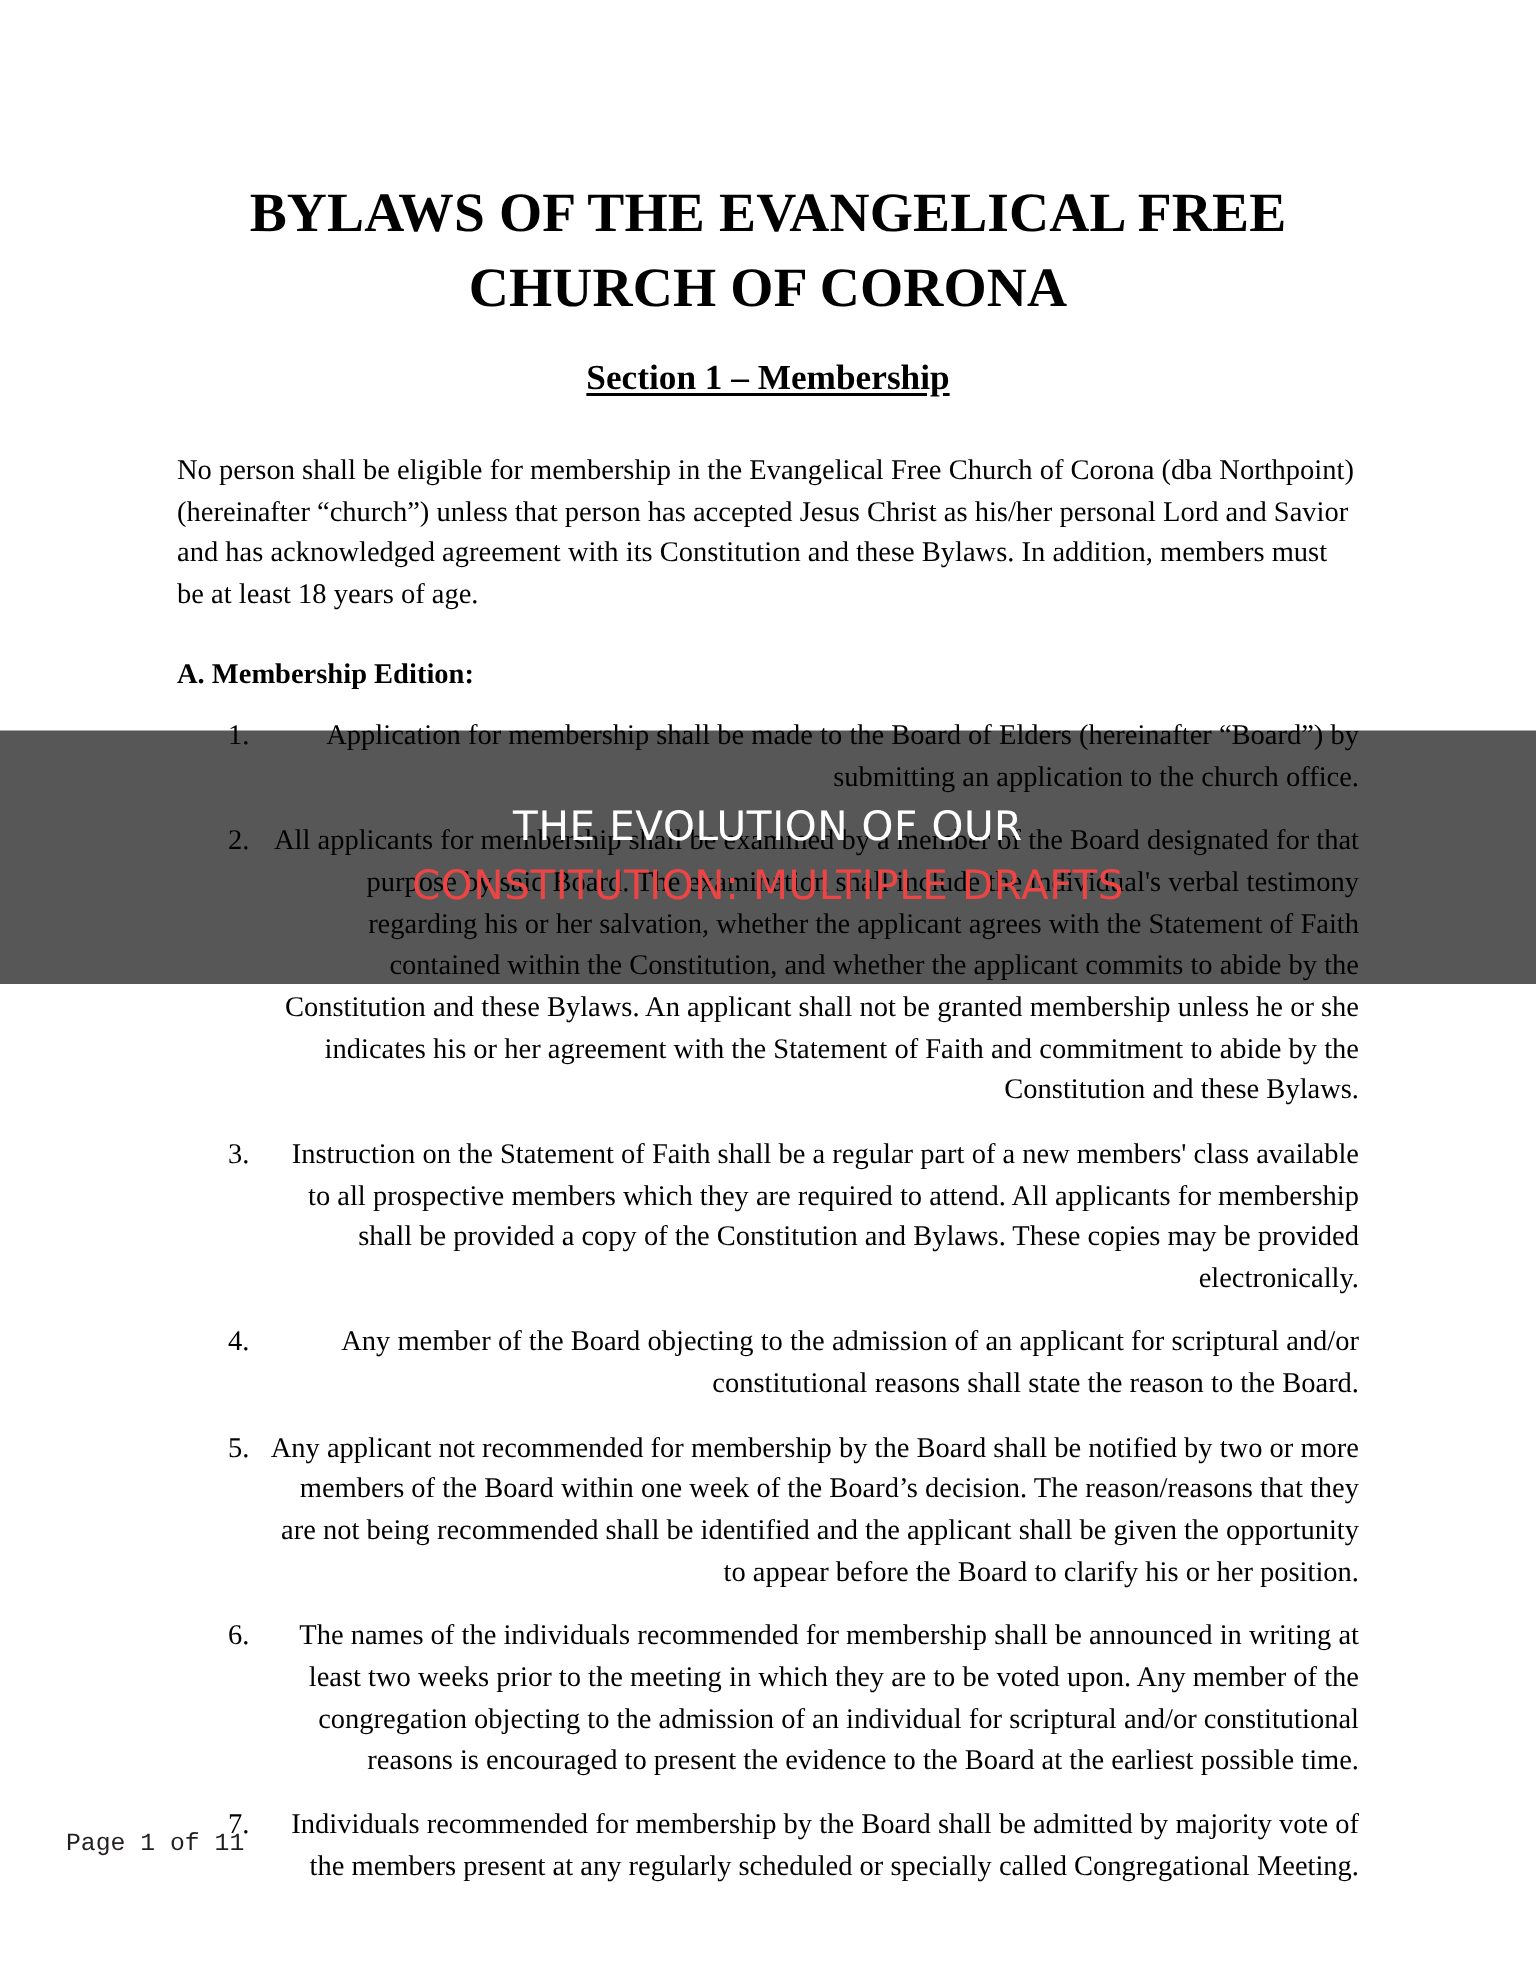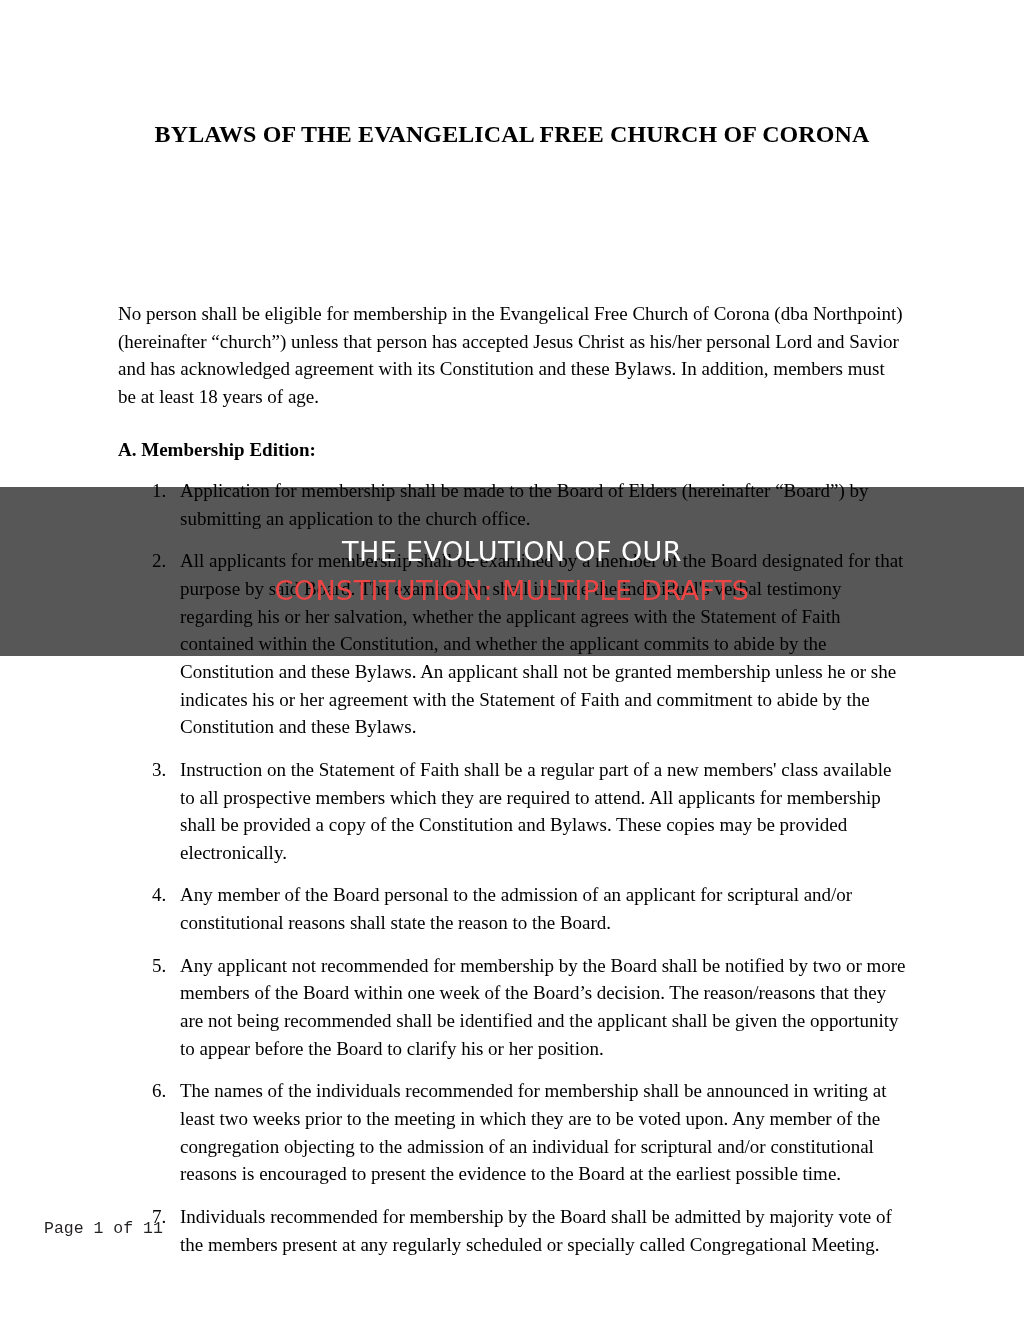--- a/index.html
+++ b/index.html
@@ -38,21 +38,21 @@
   .doc-header .hdr-right { text-align: right; }
 
   
   .doc-title {
     position: absolute;
     top: 118px;
     left: 150px;
     right: 150px;
     text-align: center;
     font-weight: bold;
-    font-size: 24px;
+    font-size: 37px;
     line-height: 1.36;
     letter-spacing: 0.1px;
   }
 
   .section-heading {
     position: absolute;
     top: 237px;
     left: 118px;
     right: 118px;
     text-align: center;
@@ -85,20 +85,21 @@
     font-size: 19px;
     font-weight: bold;
     line-height: 1.4;
   }
 
   ol.numbered {
     margin: 14px 0 0 0;
     padding: 0;
     list-style: none;
     counter-reset: item;
+    text-align: right;
   }
   ol.numbered > li {
     position: relative;
     counter-increment: item;
     padding-left: 62px;
     margin-bottom: 15px;
     font-size: 19px;
     line-height: 1.455;
   }
   ol.numbered > li::before {
@@ -151,31 +152,32 @@
   .overlay-line.l2 { color: #ef4444; }
 </style>
 </head>
 <body>
 
 <div class="page">
 
 
   <div class="doc-title">BYLAWS OF THE EVANGELICAL FREE CHURCH OF CORONA</div>
 
+  <div class="section-heading"><span>Section 1 – Membership</span></div>
 
   <div class="body-wrap">
     <p class="intro">No person shall be eligible for membership in the Evangelical Free Church of Corona (dba Northpoint) (hereinafter “church”) unless that person has accepted Jesus Christ as his/her personal Lord and Savior and has acknowledged agreement with its Constitution and these Bylaws.  In addition, members must be at least 18 years of age.</p>
 
     <h3 class="subhead">A. Membership Edition:</h3>
 
     <ol class="numbered">
       <li>Application for membership shall be made to the Board of Elders (hereinafter “Board”) by submitting an application to the church office.</li>
       <li>All applicants for membership shall be examined by a member of the Board designated for that purpose by said Board.  The examination shall include the individual's verbal testimony regarding his or her salvation, whether the applicant agrees with the Statement of Faith contained within the Constitution, and whether the applicant commits to abide by the Constitution and these Bylaws.  An applicant shall not be granted membership unless he or she indicates his or her agreement with the Statement of Faith and commitment to abide by the Constitution and these Bylaws.</li>
       <li>Instruction on the Statement of Faith shall be a regular part of a new members' class available to all prospective members which they are required to attend. All applicants for membership shall be provided a copy of the Constitution and Bylaws.  These copies may be provided electronically.</li>
-      <li>Any member of the Board personal to the admission of an applicant for scriptural and/or constitutional reasons shall state the reason to the Board.</li>
+      <li>Any member of the Board objecting to the admission of an applicant for scriptural and/or constitutional reasons shall state the reason to the Board.</li>
       <li>Any applicant not recommended for membership by the Board shall be notified by two or more members of the Board within one week of the Board’s decision. The reason/reasons that they are not being recommended shall be identified and the applicant shall be given the opportunity to appear before the Board to clarify his or her position.</li>
       <li>The names of the individuals recommended for membership shall be announced in writing at least two weeks prior to the meeting in which they are to be voted upon. Any member of the congregation objecting to the admission of an individual for scriptural and/or constitutional reasons is encouraged to present the evidence to the Board at the earliest possible time.</li>
       <li>Individuals recommended for membership by the Board shall be admitted by majority vote of the members present at any regularly scheduled or specially called Congregational Meeting.</li>
     </ol>
   </div>
 
   <div class="doc-footer">Page 1 of 11</div>
 
   <div class="overlay-band">
     <div class="overlay-line l1">THE EVOLUTION OF OUR</div>

